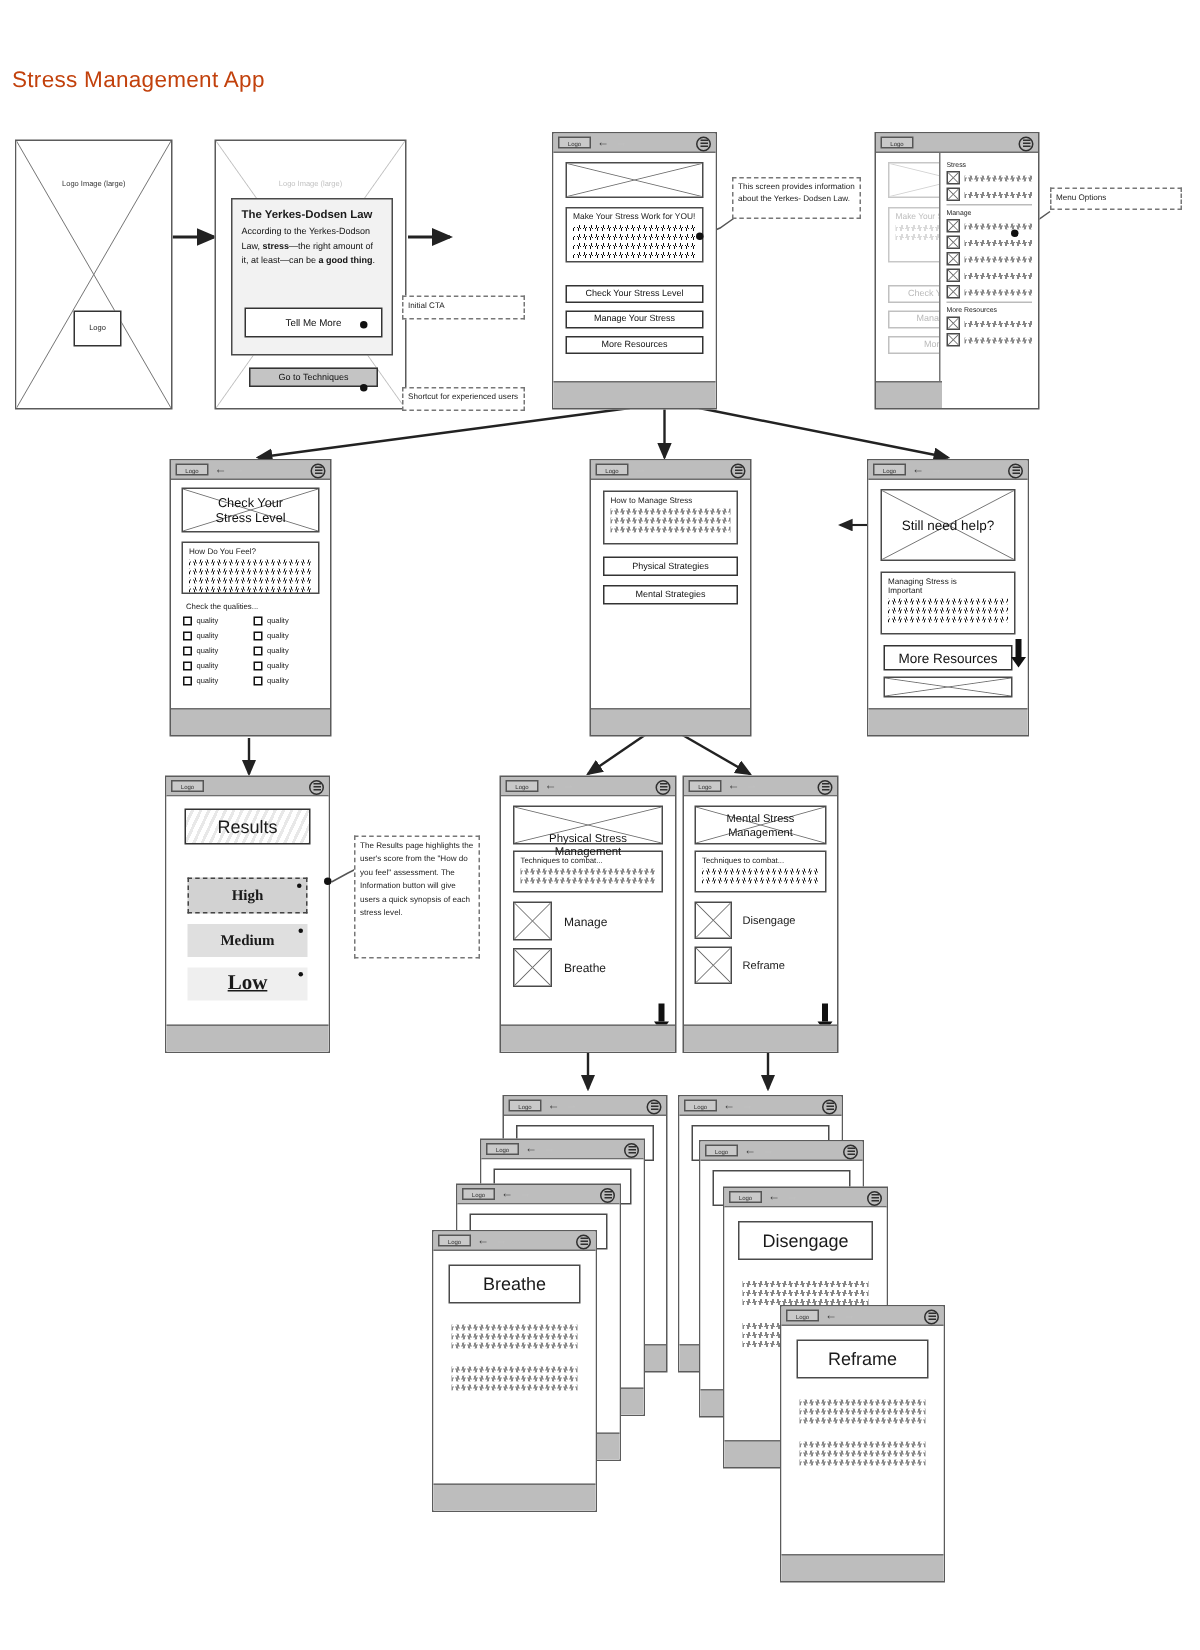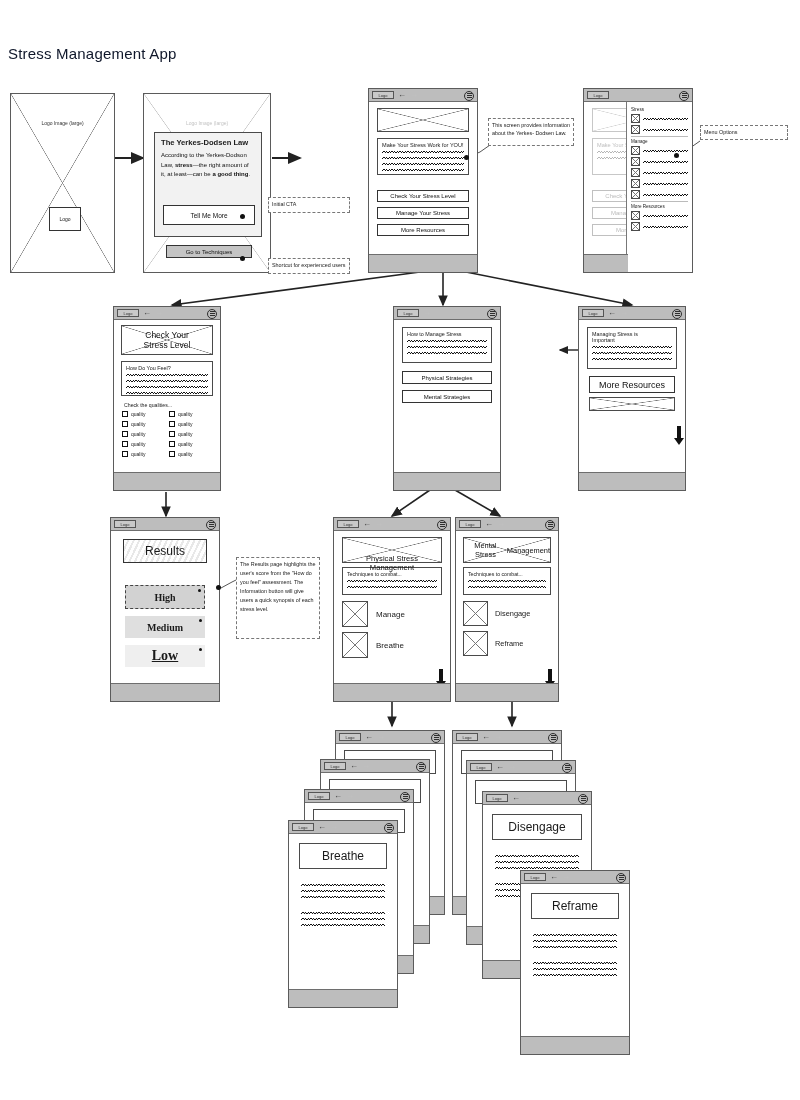--- a/index.html
+++ b/index.html
@@ -1,20 +1,20 @@
 <!DOCTYPE html>
 <html><head>
 <meta charset="utf-8">
 <style>
   html,body{margin:0;padding:0;background:#fff;}
   body{width:800px;height:1100px;position:relative;overflow:hidden;
        font-family:"Liberation Sans",sans-serif;color:#1a1a1a;}
   .canvas{position:absolute;left:0;top:0;width:800px;height:1100px;}
 
-  .page-title{position:absolute;left:8px;top:45px;font-size:15px;letter-spacing:.2px;color:#0f172a;}
+  .page-title{position:absolute;left:8px;top:45px;font-size:15px;letter-spacing:.2px;color:#c2410c;}
 
   
   .phone{position:absolute;background:#fff;border:1px solid #5b5b5b;box-sizing:border-box;}
   .phone .hdr{height:13px;background:#bdbdbd;border-bottom:1px solid #6e6e6e;
       display:flex;align-items:center;padding:0 3px;box-sizing:border-box;gap:4px;position:relative;}
   .logo-chip{width:22px;height:8px;background:#c9c9c9;border:1px solid #555;
       font-size:4px;line-height:8px;text-align:center;color:#333;box-sizing:border-box;}
   .nav-back{font-size:8px;line-height:8px;color:#3a3a3a;}
   .nav-fwd{font-size:8px;line-height:8px;color:#c0c0c0;}
   .burger{position:absolute;right:3px;top:1.5px;width:10px;height:10px;border-radius:50%;
@@ -329,20 +329,23 @@
       <span class="logo-chip">Logo</span>
       <span class="nav-back">←</span>
       <span class="nav-fwd">→</span>
       <span class="burger">
           <i></i>
           <i></i>
           <i></i>
         </span>
     </div>
     <div class="body">
+      <div class="xbox" style="margin:6px 8px 0;height:48px;border-width:1.5px;display:flex;align-items:center;justify-content:center;">
+        <span class="heading-txt" style="font-size:9px;">Still need help?</span>
+      </div>
       <div class="card" style="margin:7px 8px 0;height:42px;border-width:1.5px;padding:3px 4px;">
         <div style="font-size:5.4px;">Managing Stress is</div>
         <div style="font-size:5.4px;margin-bottom:2px;">Important</div>
         <div class="squig"></div>
         <div class="squig"></div>
         <div class="squig"></div>
       </div>
       <div class="btn" style="margin:7px 10px 0;height:17px;font-size:9px;border-width:1.5px;">More Resources</div>
       <div class="xbox" style="margin:4px 10px 0;height:14px;border-width:1.5px;"></div>
       <div style="position:absolute;right:6px;top:118px;width:0;height:0;">
@@ -432,21 +435,21 @@
       <span class="logo-chip">Logo</span>
       <span class="nav-back">←</span>
       <span class="nav-fwd">→</span>
       <span class="burger">
           <i></i>
           <i></i>
           <i></i>
         </span>
     </div>
     <div class="body">
-      <div class="xbox" style="margin:6px 7px 0;height:26px;border-width:1.5px;display:flex;flex-direction:row;
+      <div class="xbox" style="margin:6px 7px 0;height:26px;border-width:1.5px;display:flex;flex-direction:column;
                   align-items:center;justify-content:center;">
         <span class="heading-txt" style="font-size:7.4px;">Mental Stress</span>
         <span class="heading-txt" style="font-size:7.4px;">Management</span>
       </div>
       <div class="card" style="margin:4px 7px 0;height:28px;border-width:1.5px;padding:3px 4px;">
         <div style="font-size:5.2px;margin-bottom:2px;">Techniques to combat...</div>
         <div class="squig"></div>
         <div class="squig"></div>
       </div>
       <div style="display:flex;align-items:center;gap:7px;margin:6px 0 0 7px;">

